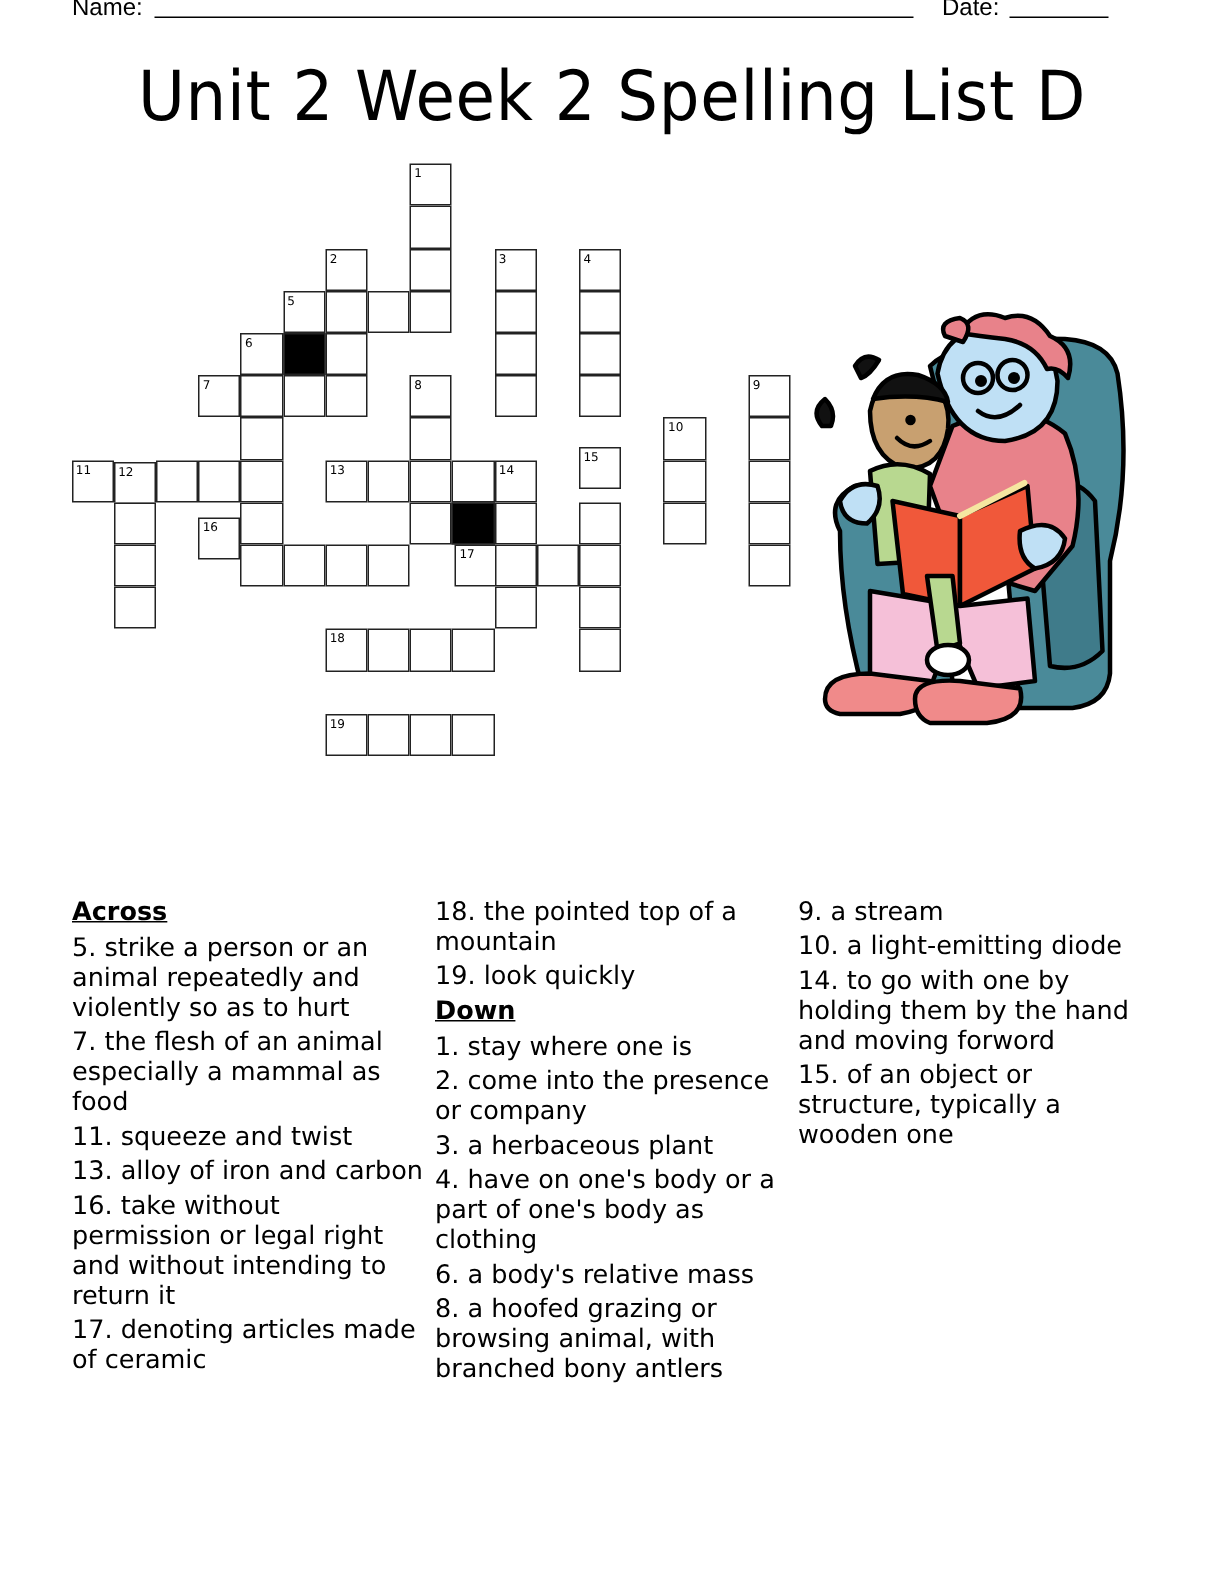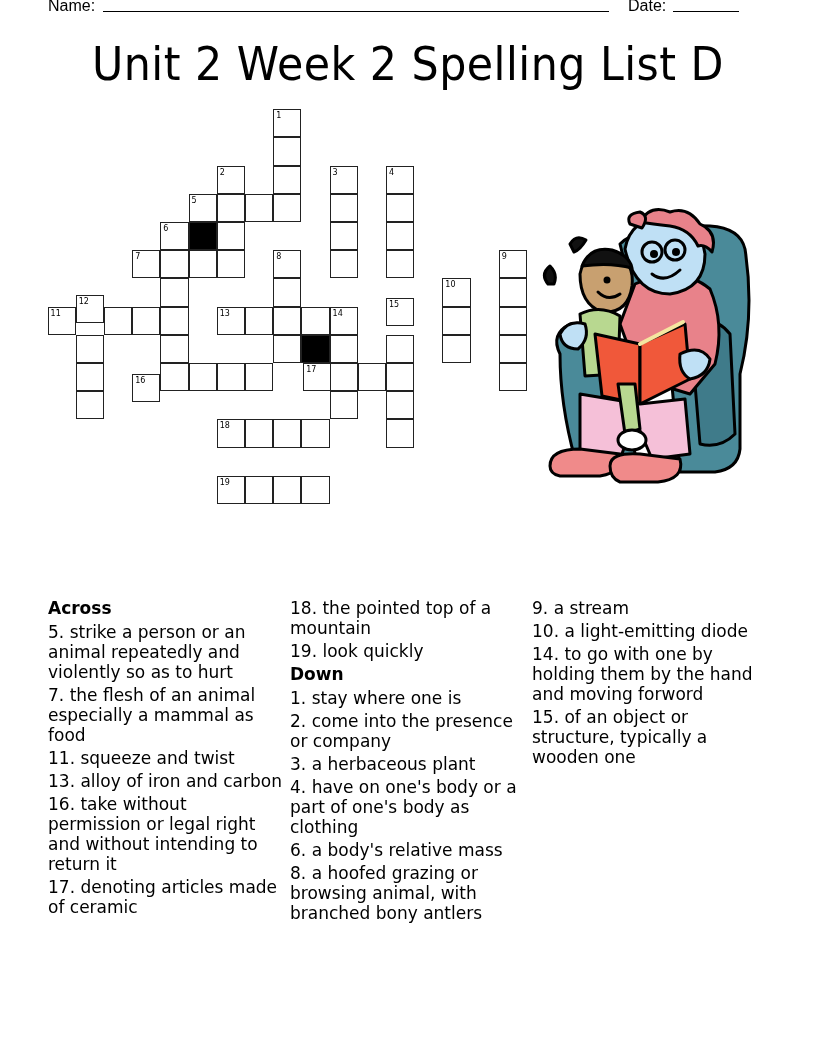--- a/index.html
+++ b/index.html
@@ -8,21 +8,21 @@
   .header-line .lbl { position:absolute; top:0; }
   .header-line .blank { position:absolute; top:15px; border-bottom:1px solid #000; height:0; }
   .title { position:absolute; top:34px; left:0; width:816px; text-align:center; font-family:"DejaVu Sans", sans-serif; font-size:46px; line-height:60px; letter-spacing:0.5px; transform:scaleX(0.93); transform-origin:center; }
   .grid { position:absolute; left:0; top:0; }
   .cell { position:absolute; width:28.2px; height:28.2px; box-sizing:border-box; border:1.5px solid #222; background:#fff; margin-left:-0.75px; margin-top:-0.75px; }
   .cell.black { background:#000; }
   .cell .num { position:absolute; left:2px; top:1px; font-family:"DejaVu Sans", sans-serif; font-size:8px; line-height:9px; }
   .art { position:absolute; left:540px; top:204px; width:226px; height:292px; }
   .clues { position:absolute; top:598px; font-family:"DejaVu Sans", sans-serif; font-size:17px; line-height:20px; transform-origin:left top; }
   .col { position:absolute; top:0; width:236px; }
-  .clue-heading { font-weight:bold; margin:0 0 4px 0; }
+  .clue-heading { font-weight:bold; text-decoration:underline; margin:0 0 4px 0; }
   .clue { margin:0 0 3px 0; }
   .clue .n { font-weight:normal; }
 </style>
 </head>
 <body>
 
 <div class="header-line">
   <span class="lbl" style="left:0">Name:</span>
   <span class="blank" style="left:55px;width:506px"></span>
   <span class="lbl" style="left:580px">Date:</span>
@@ -76,21 +76,21 @@
     </div>
     <div class="cell" style="left: 161.1px; top: 279.2px;"></div>
     <div class="cell" style="left: 273.9px; top: 279.2px;"></div>
     <div class="cell" style="left: 443.1px; top: 279.2px;">
       <span class="num">10</span>
     </div>
     <div class="cell" style="left: 499.5px; top: 279.2px;"></div>
     <div class="cell" style="left: 48.3px; top: 307.4px;">
       <span class="num">11</span>
     </div>
-    <div class="cell" style="left: 76.5px; top: 296px;">
+    <div class="cell" style="left: 76.5px; top: 309px;">
       <span class="num">12</span>
     </div>
     <div class="cell" style="left: 104.7px; top: 307.4px;"></div>
     <div class="cell" style="left: 132.9px; top: 307.4px;"></div>
     <div class="cell" style="left: 161.1px; top: 307.4px;"></div>
     <div class="cell" style="left: 217.5px; top: 307.4px;">
       <span class="num">13</span>
     </div>
     <div class="cell" style="left: 245.7px; top: 307.4px;"></div>
     <div class="cell" style="left: 273.9px; top: 307.4px;"></div>
@@ -104,21 +104,21 @@
     <div class="cell" style="left: 443.1px; top: 307.4px;"></div>
     <div class="cell" style="left: 499.5px; top: 307.4px;"></div>
     <div class="cell" style="left: 76.5px; top: 335.6px;"></div>
     <div class="cell" style="left: 161.1px; top: 335.6px;"></div>
     <div class="cell" style="left: 273.9px; top: 335.6px;"></div>
     <div class="cell" style="left: 330.3px; top: 335.6px;"></div>
     <div class="cell" style="left: 386.7px; top: 335.6px;"></div>
     <div class="cell" style="left: 443.1px; top: 335.6px;"></div>
     <div class="cell" style="left: 499.5px; top: 335.6px;"></div>
     <div class="cell" style="left: 76.5px; top: 363.8px;"></div>
-    <div class="cell" style="left: 132.9px; top: 375px;">
+    <div class="cell" style="left: 132.9px; top: 346px;">
       <span class="num">16</span>
     </div>
     <div class="cell" style="left: 161.1px; top: 363.8px;"></div>
     <div class="cell" style="left: 189.3px; top: 363.8px;"></div>
     <div class="cell" style="left: 217.5px; top: 363.8px;"></div>
     <div class="cell" style="left: 245.7px; top: 363.8px;"></div>
     <div class="cell" style="left: 304px; top: 363.8px;">
       <span class="num">17</span>
     </div>
     <div class="cell" style="left: 330.3px; top: 363.8px;"></div>

